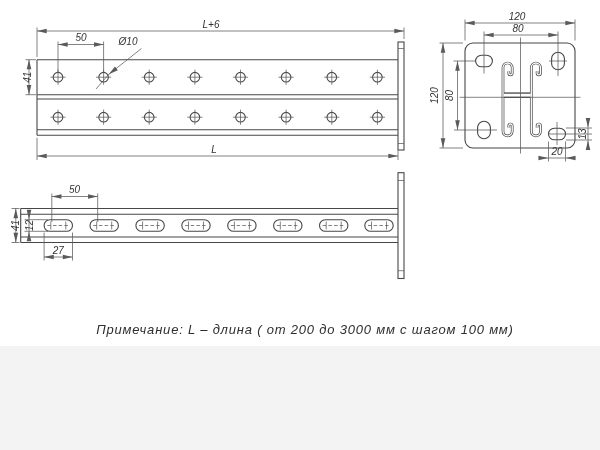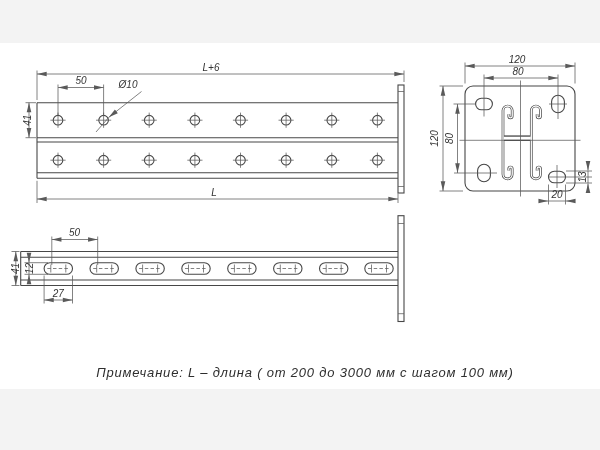--- a/index.html
+++ b/index.html
@@ -1,16 +1,16 @@
 <!DOCTYPE html>
 <html><head>
 <meta charset="utf-8">
 <style>
   html,body { margin:0; padding:0; background:#f3f3f3; }
-  .stage { width:600px; height:346px; background:#ffffff; position:relative; overflow:hidden;margin-top:43px; }
+  .stage { width:600px; height:346px; background:#ffffff; position:relative; overflow:hidden; }
   svg { display:block; }
   .obj  { stroke:#474747; stroke-width:1.1; fill:none; }
   .thin { stroke:#5a5a5a; stroke-width:0.75; fill:none; }
   .dashline { stroke-dasharray:3.5 2.2; }
   .tube   { stroke:#474747; stroke-width:2.7; fill:none; stroke-linejoin:round; }
   .tubein { stroke:#ffffff; stroke-width:1.3; fill:none; stroke-linejoin:round; }
   .cross   { stroke:#474747; stroke-width:5.6; fill:none; }
   .crossin { stroke:#ffffff; stroke-width:3;   fill:none; }
   text { font:italic 10px "Liberation Sans", sans-serif; fill:#333333; text-anchor:middle; }
   .note { font:italic 13px "Liberation Sans", sans-serif; letter-spacing:0.8px; fill:#2e2e2e; }

